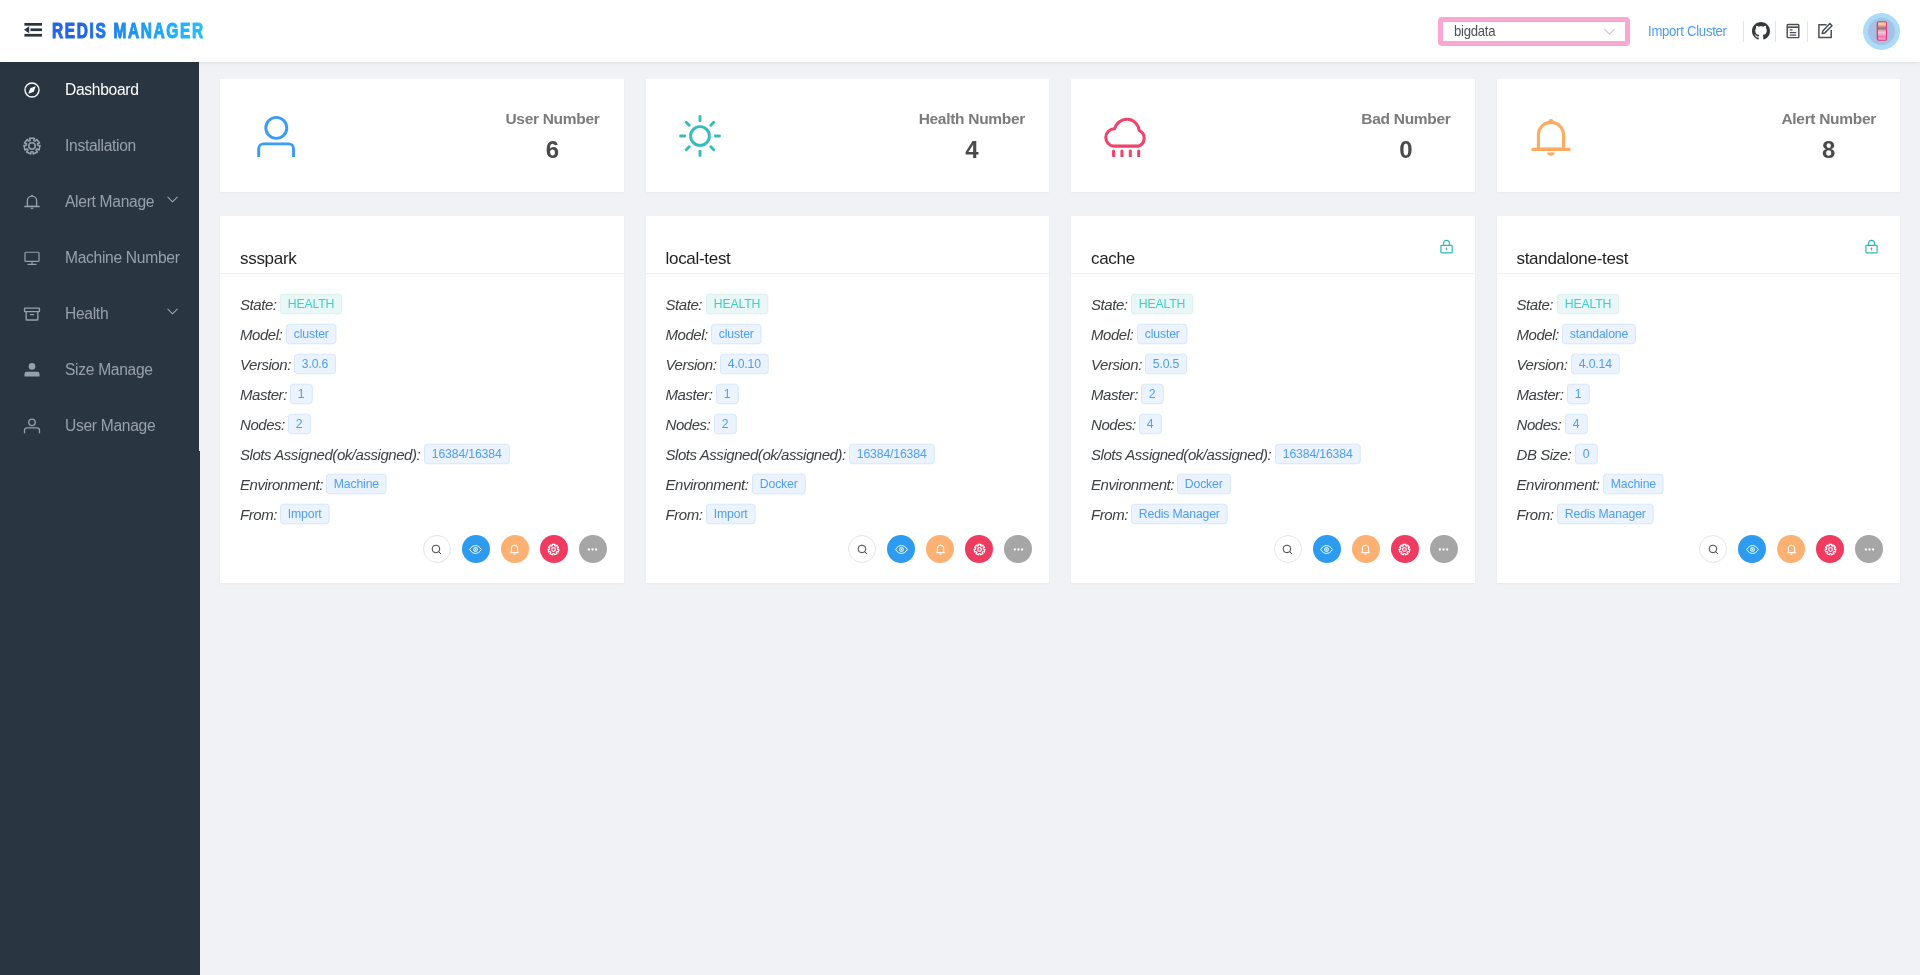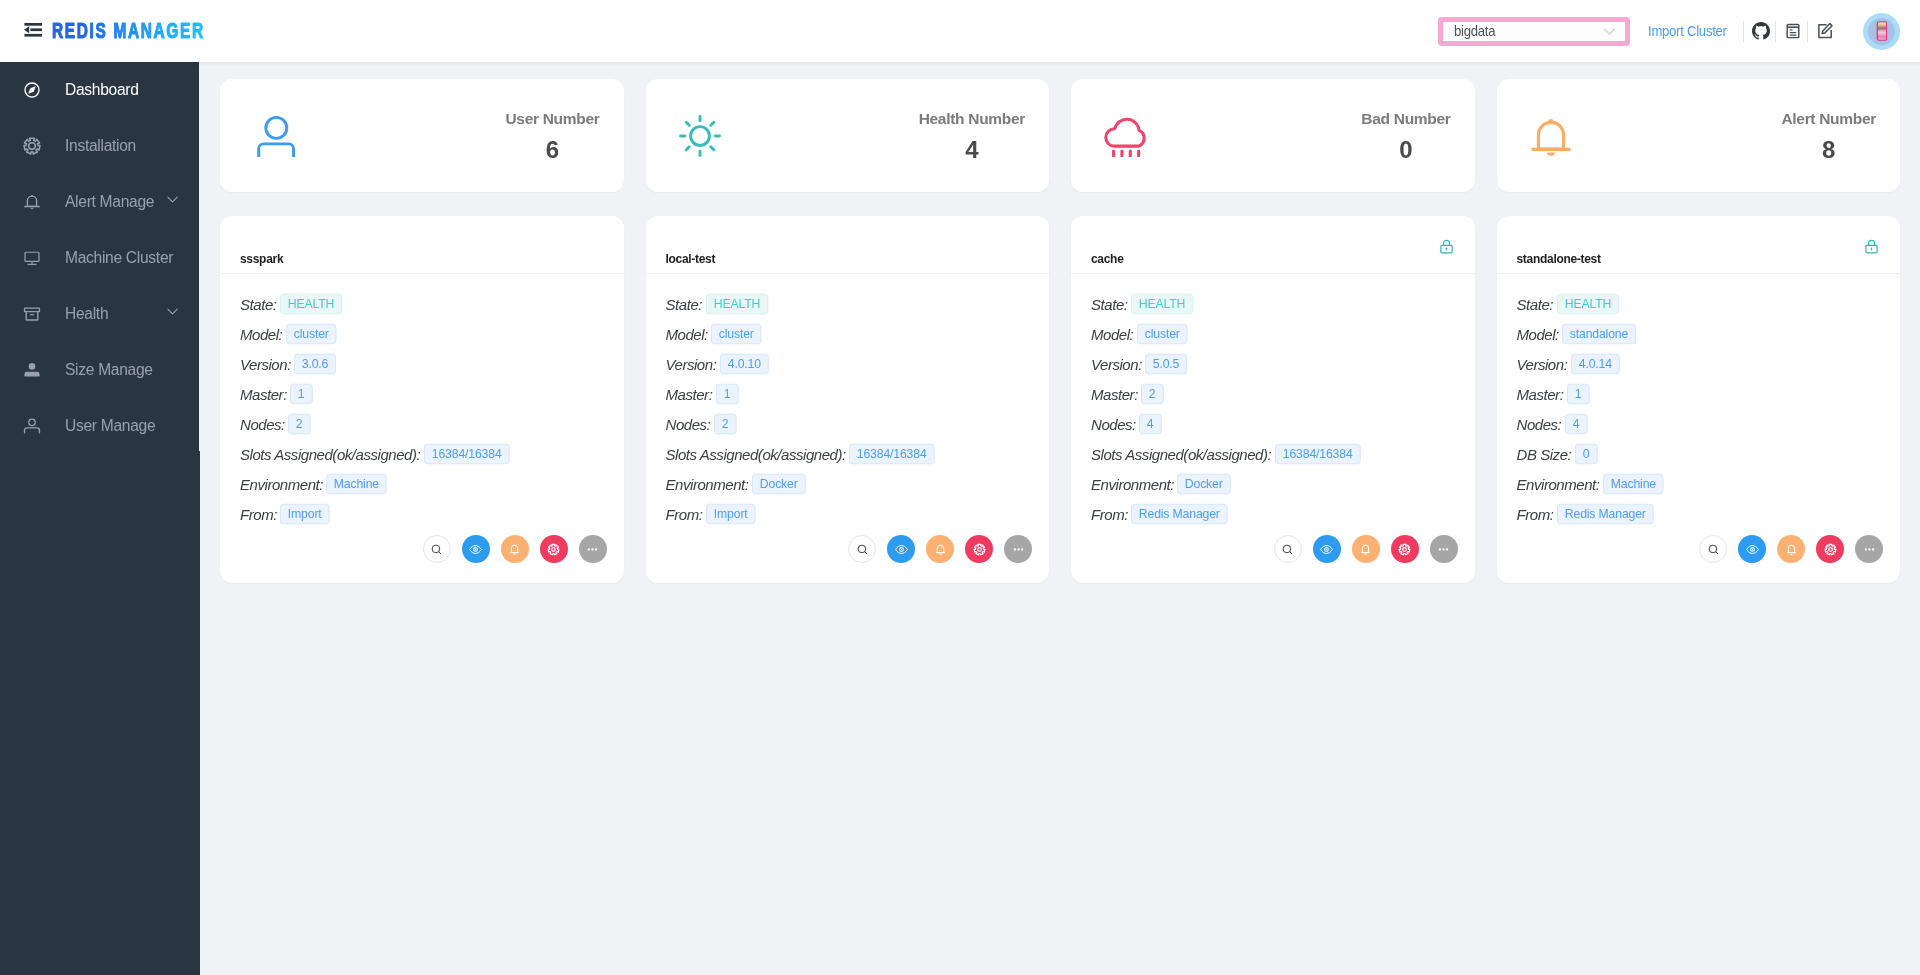--- a/index.html
+++ b/index.html
@@ -46,34 +46,34 @@
 .menu-item .mi-label{margin-left:24px;font-size:15.6px;letter-spacing:-0.3px;color:#98a1ab;white-space:nowrap;}
 .menu-item.active .mi-icon{color:#fff;}
 .menu-item.active .mi-label{color:#fff;}
 .menu-item .mi-arrow{position:absolute;right:21px;top:20px;width:11px;height:11px;color:#98a1ab;}
 .menu-item .mi-arrow svg{width:11px;height:11px;display:block;}
 .sb-scroll{position:absolute;left:199px;top:451px;width:1px;height:524px;background:#2a3542;z-index:5;}
 
 
 .main{position:absolute;left:199px;top:62px;width:1721px;height:913px;background:#f0f2f5;}
 .grid{position:absolute;left:21px;top:17px;width:1680px;display:flex;flex-wrap:wrap;column-gap:22px;row-gap:24px;}
-.card{width:403.5px;background:#fff;border-radius:12px;box-shadow:0 1px 2px rgba(0,0,0,.04);}
+.card{width:403.5px;background:#fff;border-radius:0;box-shadow:0 1px 2px rgba(0,0,0,.04);}
 
 
 .stat{height:113px;display:flex;align-items:center;padding:0 24px 0 33px;}
 .stat .s-icon{width:42px;height:42px;flex:0 0 42px;}
 .stat .s-icon svg{width:42px;height:42px;display:block;}
 .stat .s-right{margin-left:auto;text-align:center;padding-top:2px;}
 .stat .s-title{font-size:15.5px;font-weight:bold;letter-spacing:-0.3px;color:#7b7b7b;line-height:16px;}
 .stat .s-value{font-size:24px;font-weight:bold;color:#4a4a4a;line-height:24px;margin-top:11px;}
 
 
 .ccard{min-height:345px;display:flex;flex-direction:column;}
 .ccard-head{height:58px;display:flex;align-items:center;padding:4px 20px 0 20px;border-bottom:1px solid #eef0f4;}
-.ccard-title{font-size:12px;font-weight:bold;color:#1f1f1f;letter-spacing:-0.3px;margin-top:24px;}
+.ccard-title{font-size:17px;font-weight:normal;color:#1f1f1f;letter-spacing:-0.3px;margin-top:24px;}
 .lock-icon{margin-left:auto;width:17px;height:17px;color:#2bb8b8;}
 .ccard-body{padding:15px 20px 0 20px;}
 .crow{height:30px;display:flex;align-items:center;font-size:15px;letter-spacing:-0.45px;color:#3c4043;}
 .crow .clabel{white-space:nowrap;font-style:italic;}
 .tag{margin-left:3.5px;height:24px;padding:0 8.3px;border-radius:4.2px;font-size:14.6px;letter-spacing:-0.2px;
   display:inline-flex;align-items:center;white-space:nowrap;transform:scaleX(.84) scaleY(.85);transform-origin:left center;}
 .tag.blue{color:#4e9ef5;background:#eaf3fe;border:1px solid #cfe4fc;}
 .tag.green{color:#3fcfca;background:#e9f8f6;border:1px solid #cfefec;}
 .ccard-actions{display:flex;justify-content:flex-end;align-items:center;gap:11px;padding:6px 17px 20px 0;}
 .abtn{width:28px;height:28px;border-radius:50%;display:flex;align-items:center;justify-content:center;cursor:pointer;}
@@ -175,21 +175,21 @@
         </span>
       </div>
       <div class="menu-item">
         <span class="mi-icon">
           <svg viewBox="0 0 20 20">
             <rect x="2.2" y="3.6" width="15.6" height="10.2" rx="1.0" fill="none" stroke="currentColor" stroke-width="1.35"></rect>
             <rect x="5.0" y="16.4" width="10" height="1.3" rx="0.6" fill="currentColor"></rect>
             <rect x="9.4" y="13.8" width="1.25" height="2.8" fill="currentColor"></rect>
           </svg>
         </span>
-        <span class="mi-label">Machine Cluster</span>
+        <span class="mi-label">Machine Number</span>
       </div>
       <div class="menu-item">
         <span class="mi-icon">
           <svg viewBox="0 0 20 20">
             <rect x="1.7" y="3.4" width="16.6" height="4.0" rx="0.7" fill="none" stroke="currentColor" stroke-width="1.5"></rect>
             <path d="M3.5 7.6 V16.0 a0.7 0.7 0 0 0 0.7 0.7 H15.8 a0.7 0.7 0 0 0 0.7 -0.7 V7.6" fill="none" stroke="currentColor" stroke-width="1.5"></path>
             <rect x="7.7" y="10.1" width="4.6" height="1.35" rx="0.5" fill="currentColor"></rect>
           </svg>
         </span>
         <span class="mi-label">Health</span>

